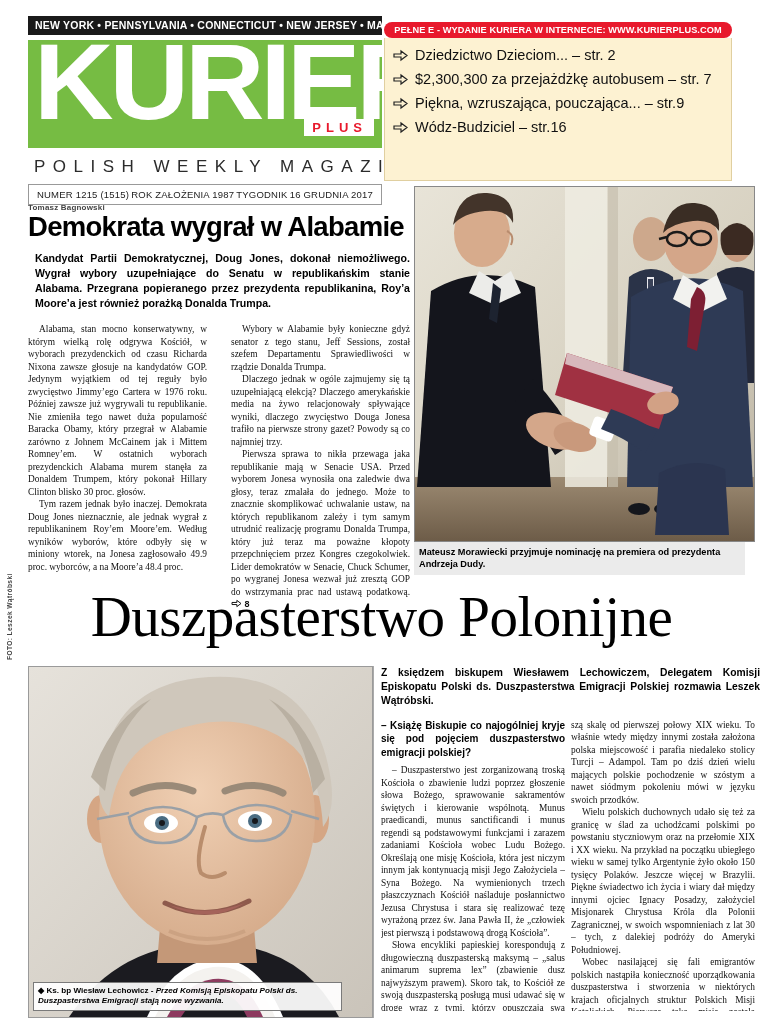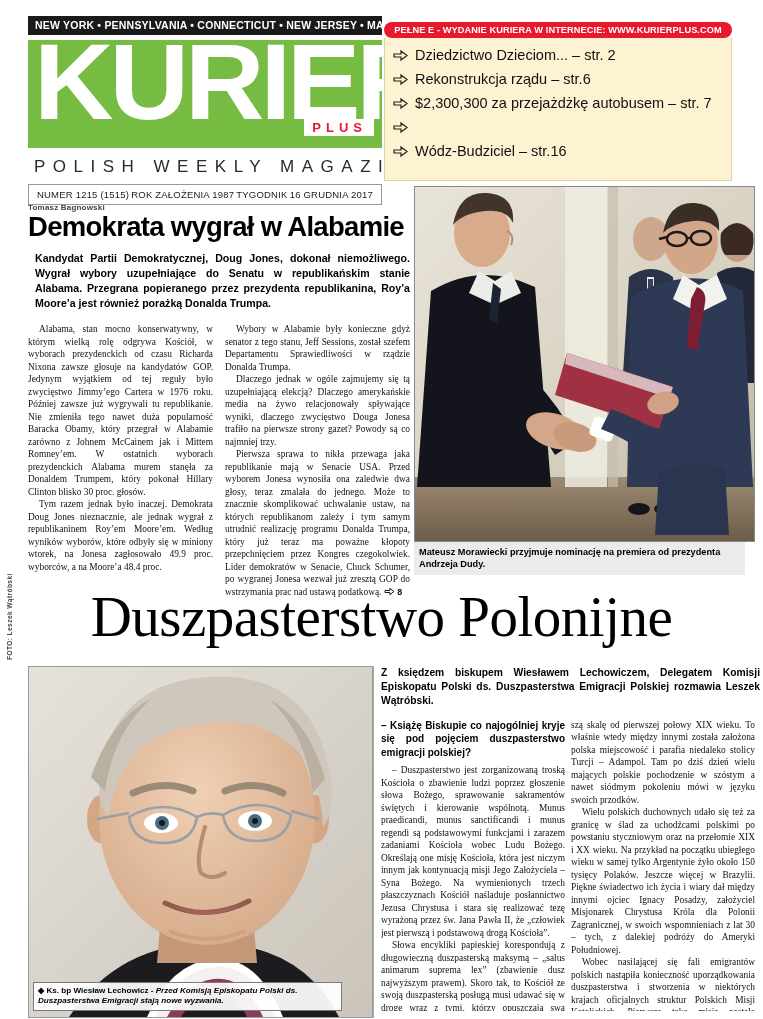--- a/index.html
+++ b/index.html
@@ -112,21 +112,21 @@
     letter-spacing:-0.7px;
     line-height:1.05;
     margin:0 0 9px 0;
     color:#000;
   }
   .lede {
     font-size:10.6px; font-weight:bold; line-height:1.42;
     text-align:justify;
     margin:0 0 12px 7px;
   }
-  .cols2 { display:flex; gap:12px; }
+  .cols2 { display:flex; gap:24px; }
   .col { width:185px; }
   .body-ser {
     font-family:"Liberation Serif", serif;
     font-size:9.4px;
     line-height:1.33;
     text-align:justify;
     margin:0 0 0 0;
     color:#111;
     hyphens:auto;
   }
@@ -229,44 +229,37 @@
 
         <div class="promo-item">
           <span class="arrow-ico">
             <svg width="15" height="13" viewBox="0 0 15 13">
                 <path d="M1 5 L8 5 L8 2 L14 6.5 L8 11 L8 8 L1 8 Z" fill="none" stroke="#222" stroke-width="1.2"></path>
               </svg>
           </span>
           <span>Dziedzictwo Dzieciom... – str. 2</span>
         </div>
 
-        <div class="promo-item">
-          <span class="arrow-ico">
-            <svg width="15" height="13" viewBox="0 0 15 13">
-                <path d="M1 5 L8 5 L8 2 L14 6.5 L8 11 L8 8 L1 8 Z" fill="none" stroke="#222" stroke-width="1.2"></path>
-              </svg>
-          </span>
-          <span>Rekonstrukcja rządu – str.6</span>
-        </div>
 
         <div class="promo-item">
           <span class="arrow-ico">
             <svg width="15" height="13" viewBox="0 0 15 13">
                 <path d="M1 5 L8 5 L8 2 L14 6.5 L8 11 L8 8 L1 8 Z" fill="none" stroke="#222" stroke-width="1.2"></path>
               </svg>
           </span>
           <span>$2,300,300 za przejażdżkę autobusem – str. 7</span>
         </div>
 
         <div class="promo-item">
           <span class="arrow-ico">
             <svg width="15" height="13" viewBox="0 0 15 13">
                 <path d="M1 5 L8 5 L8 2 L14 6.5 L8 11 L8 8 L1 8 Z" fill="none" stroke="#222" stroke-width="1.2"></path>
               </svg>
           </span>
+          <span>Piękna, wzruszająca, pouczająca... – str.9</span>
         </div>
 
         <div class="promo-item">
           <span class="arrow-ico">
             <svg width="15" height="13" viewBox="0 0 15 13">
                 <path d="M1 5 L8 5 L8 2 L14 6.5 L8 11 L8 8 L1 8 Z" fill="none" stroke="#222" stroke-width="1.2"></path>
               </svg>
           </span>
           <span>Wódz-Budziciel – str.16</span>
         </div>

